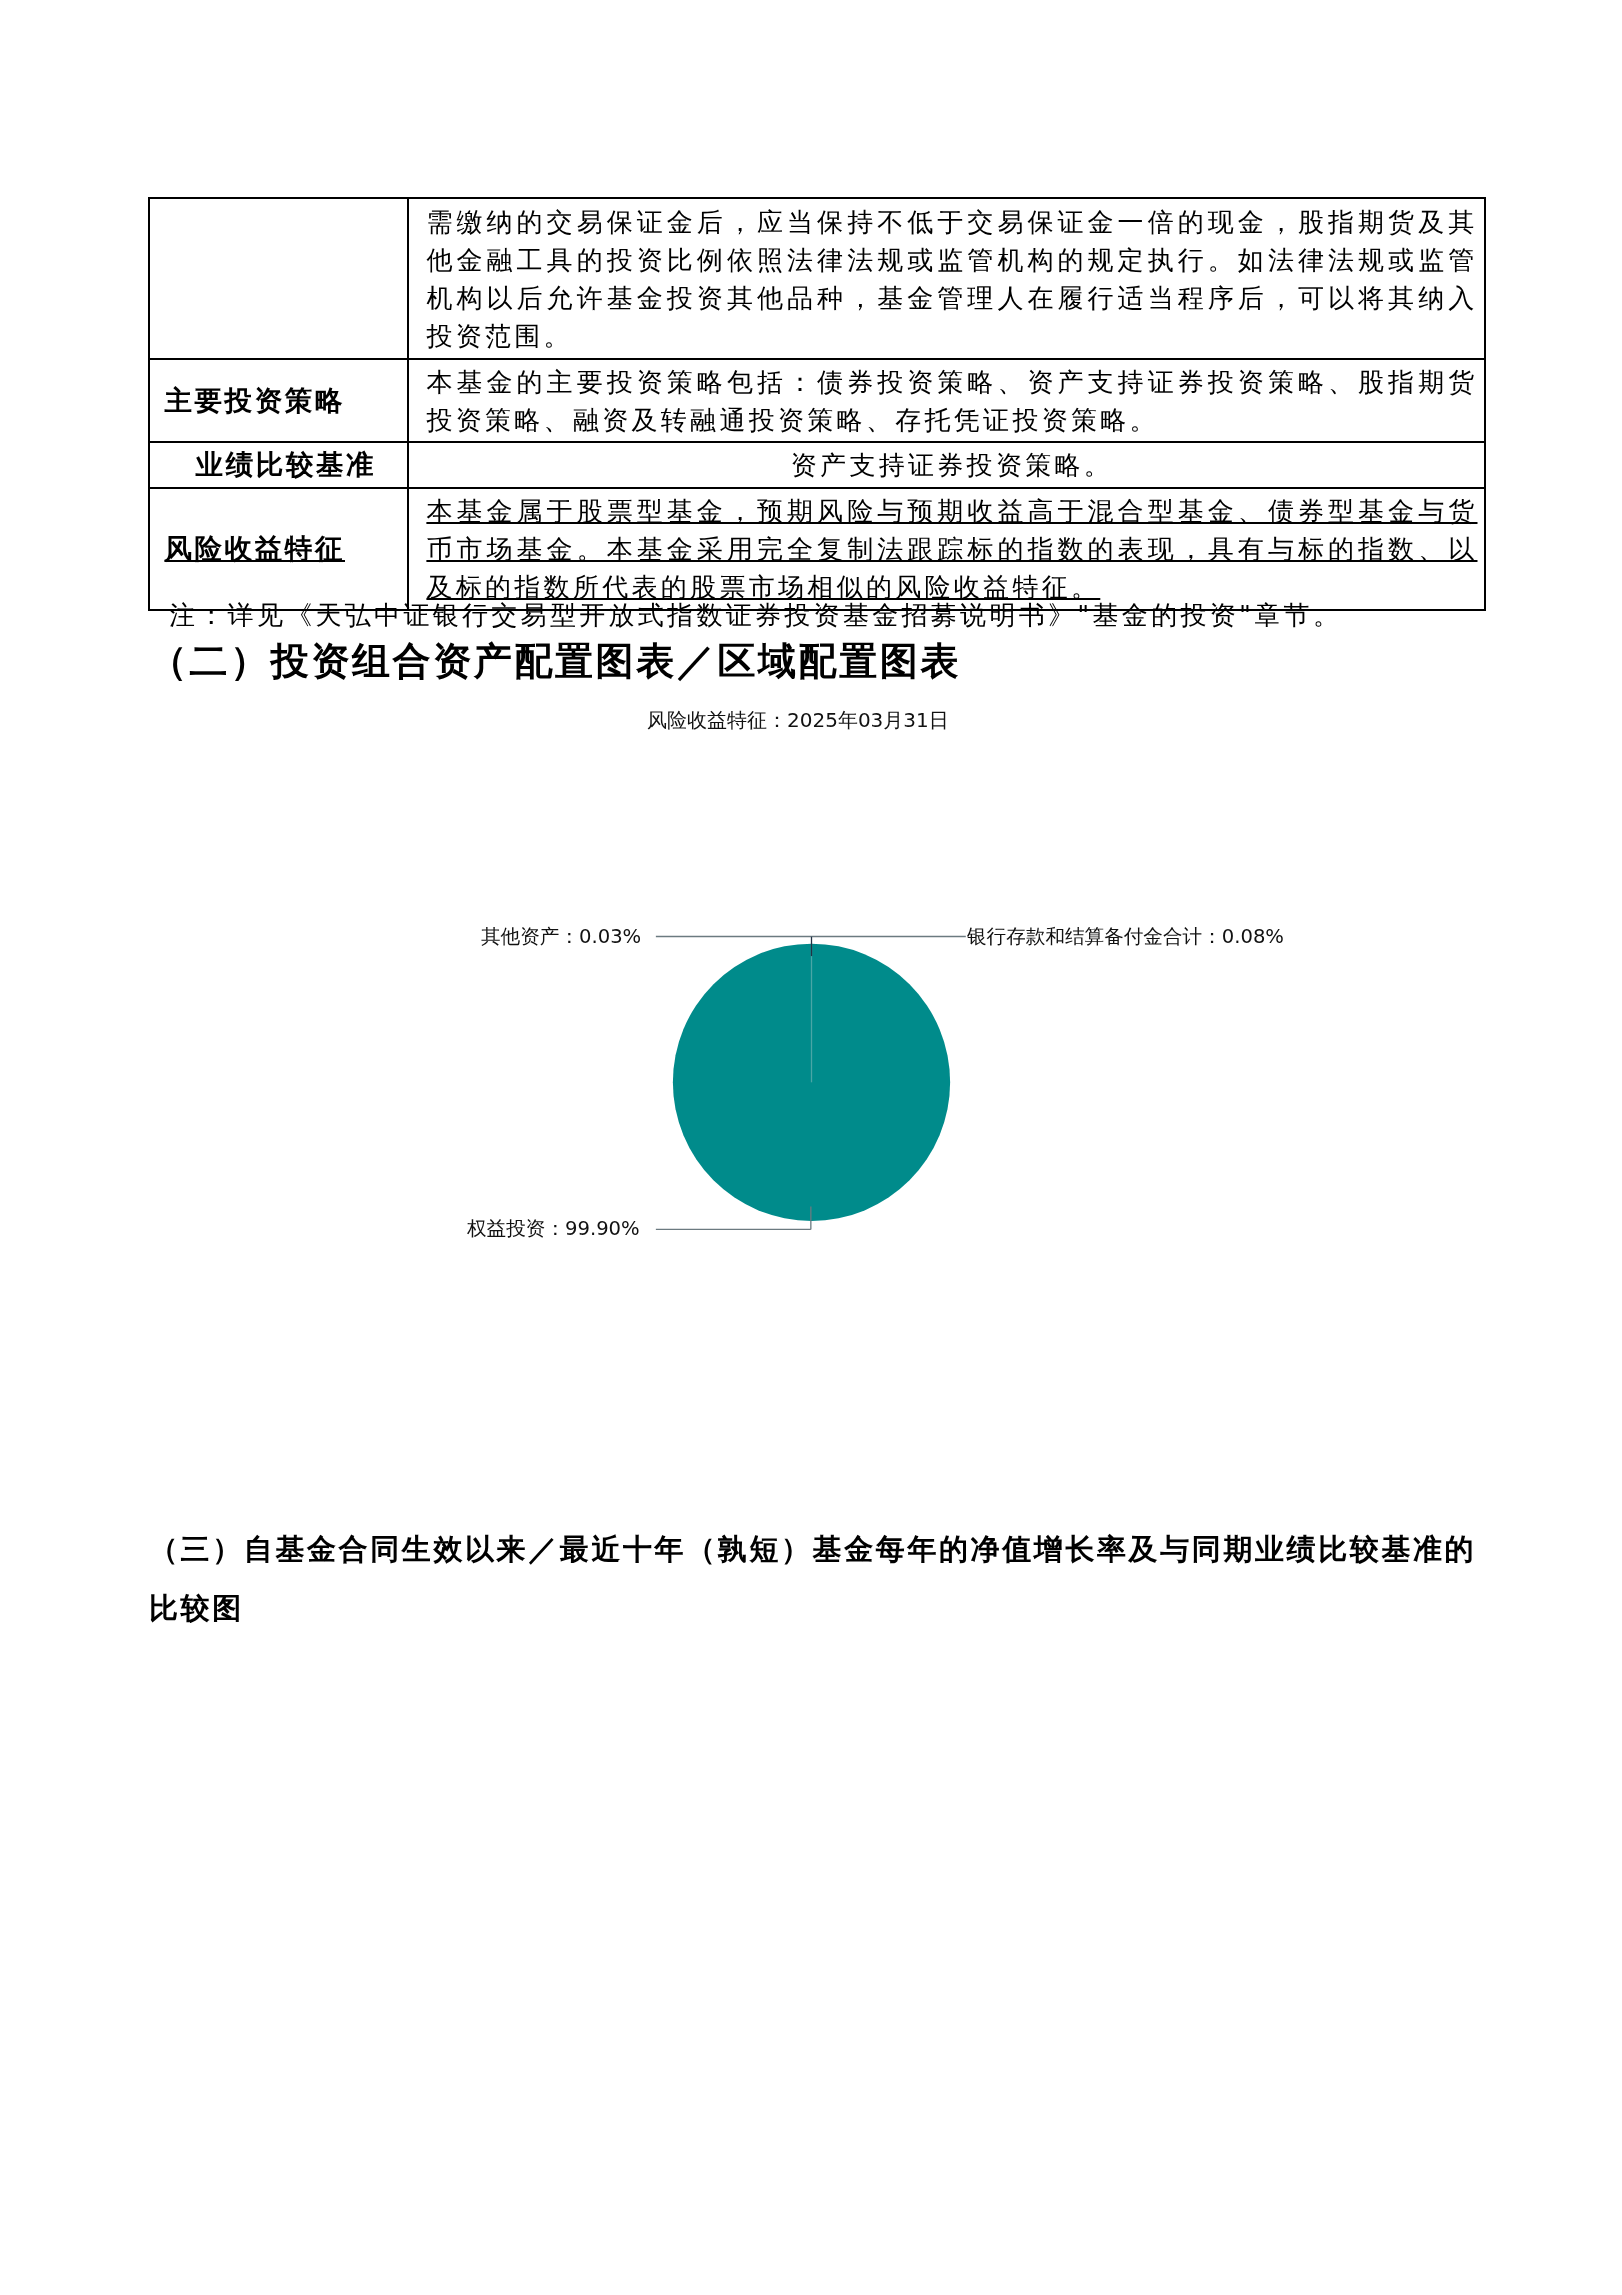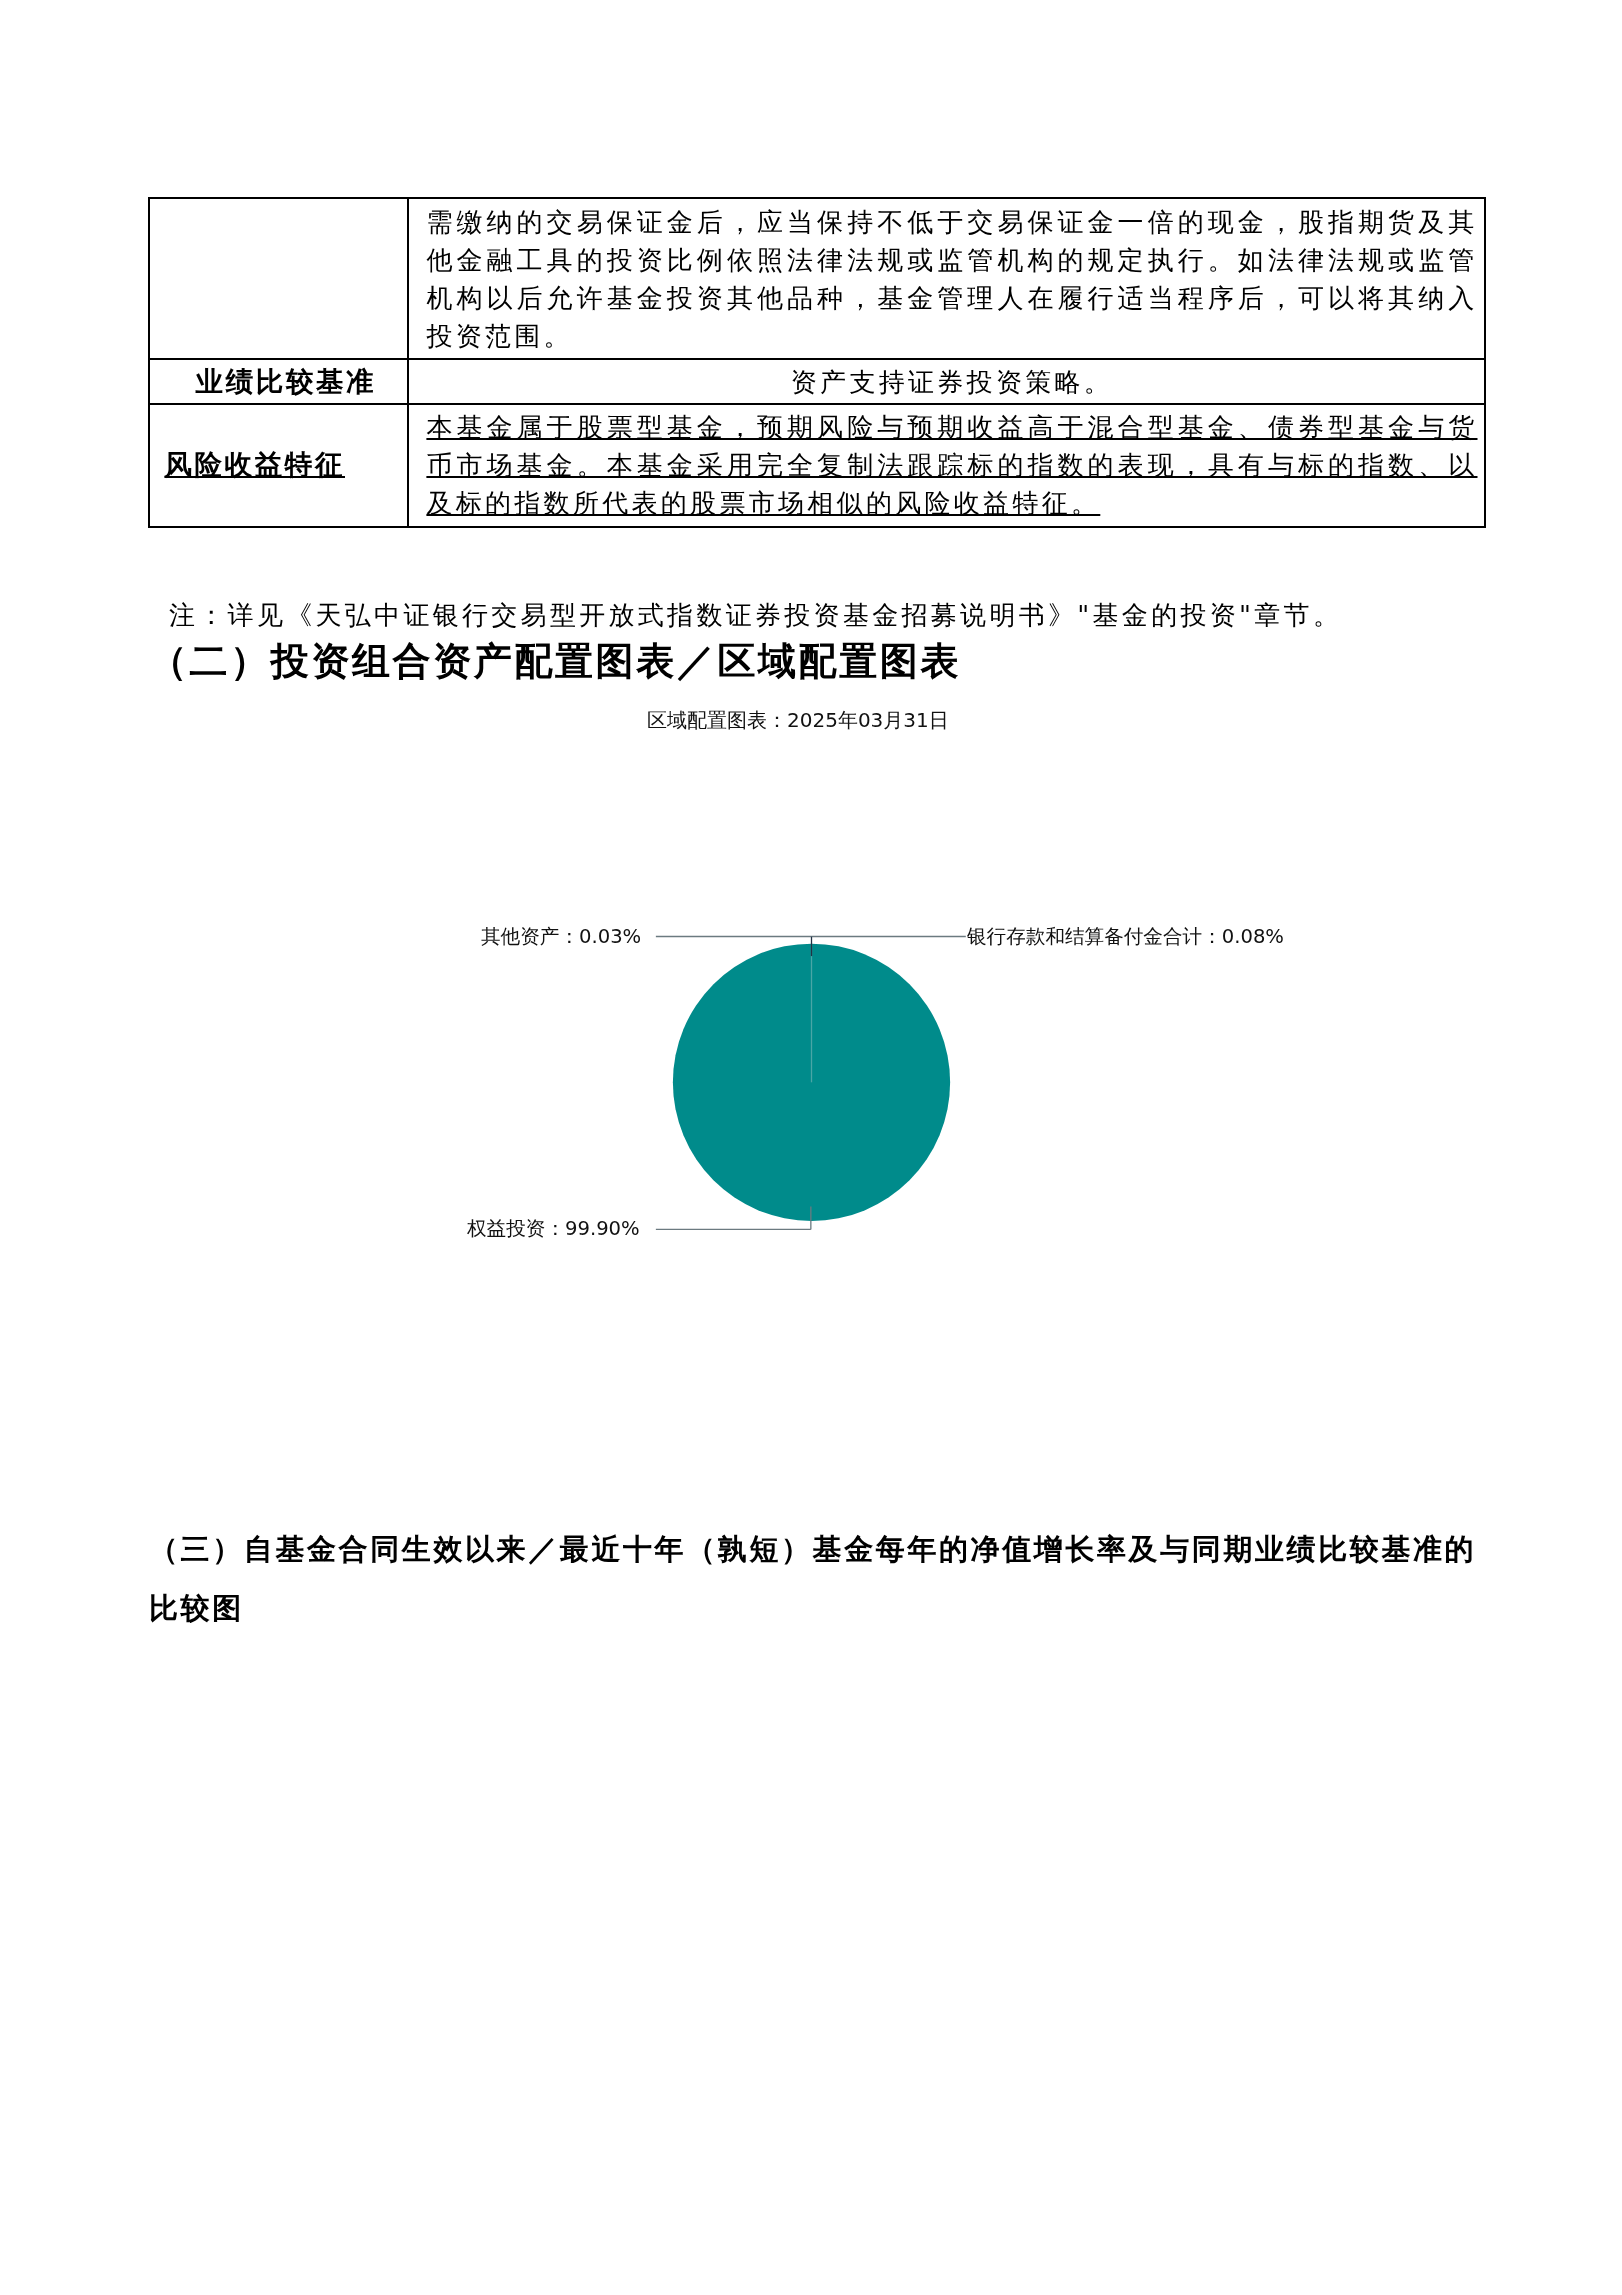--- a/index.html
+++ b/index.html
@@ -39,35 +39,39 @@
 </style>
 </head>
 <body>
 
 <table class="doc-table">
   <tbody>
       <tr class="r1">
     <td class="label"></td>
     <td class="content">需缴纳的交易保证金后，应当保持不低于交易保证金一倍的现金，股指期货及其他金融工具的投资比例依照法律法规或监管机构的规定执行。如法律法规或监管机构以后允许基金投资其他品种，基金管理人在履行适当程序后，可以将其纳入投资范围。</td>
   </tr>
+  <tr class="r2">
+    <td class="label">主要投资策略</td>
+    <td class="content">本基金的主要投资策略包括：债券投资策略、资产支持证券投资策略、股指期货投资策略、融资及转融通投资策略、存托凭证投资策略。</td>
+  </tr>
   <tr class="r3">
     <td class="label">业绩比较基准</td>
     <td class="content">资产支持证券投资策略。</td>
   </tr>
   <tr class="r4">
     <td class="label">风险收益特征</td>
     <td class="content">本基金属于股票型基金，预期风险与预期收益高于混合型基金、债券型基金与货币市场基金。本基金采用完全复制法跟踪标的指数的表现，具有与标的指数、以及标的指数所代表的股票市场相似的风险收益特征。</td>
   </tr>
 </tbody>
   </table>
 
 <div class="abs note">注：详见《天弘中证银行交易型开放式指数证券投资基金招募说明书》"基金的投资"章节。</div>
 <div class="abs heading2">（二）投资组合资产配置图表／区域配置图表</div>
 
-<div class="abs chart-date">区域配置图表：2025年03月31日</div>
+<div class="abs chart-date">风险收益特征：2025年03月31日</div>
 
 <svg class="abs pie-svg" width="1623" height="1308" viewBox="0 0 2482 2000">
 
   <circle cx="1241" cy="1655" r="212" fill="#008B8B"></circle>
 
   <line x1="1241" y1="1443" x2="1241" y2="1655" stroke="#4aa6a6" stroke-width="2"></line>
 
   <line x1="1003" y1="1432" x2="1241" y2="1432" stroke="#6b7a80" stroke-width="2"></line>
   <line x1="1241" y1="1432" x2="1477" y2="1432" stroke="#6b7a80" stroke-width="2"></line>
   <line x1="1241" y1="1432" x2="1241" y2="1462" stroke="#234" stroke-width="2"></line>

